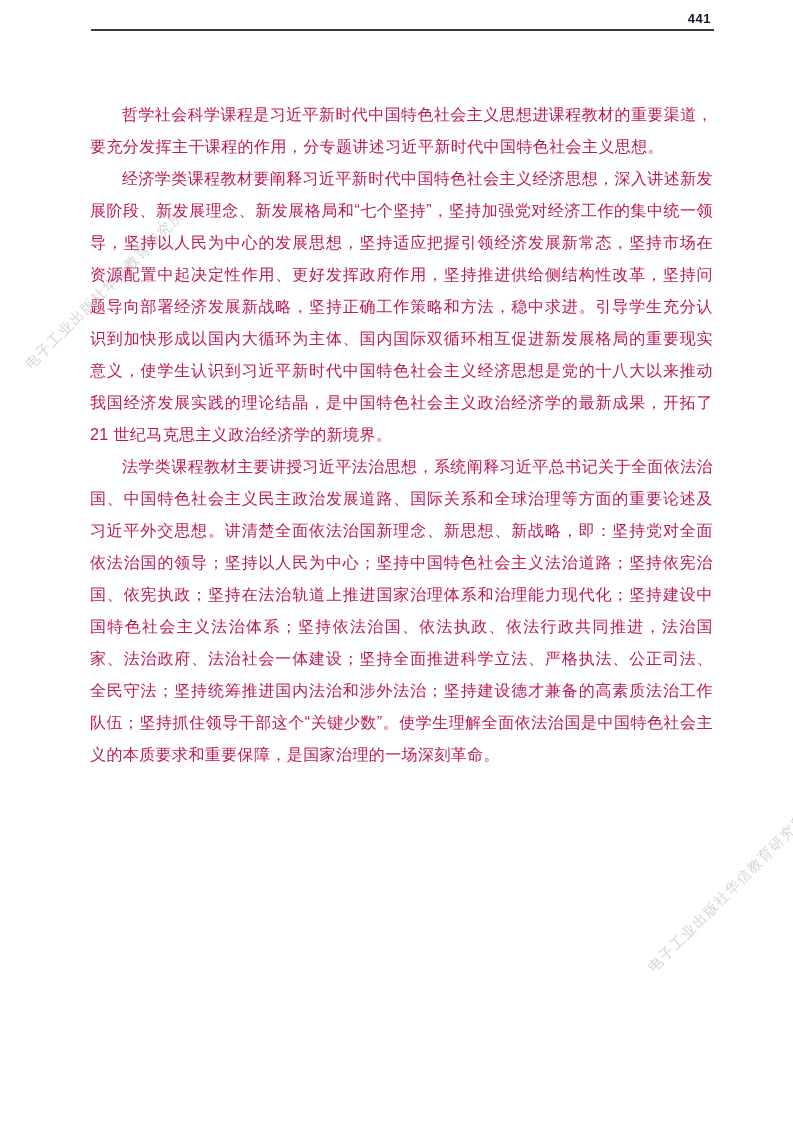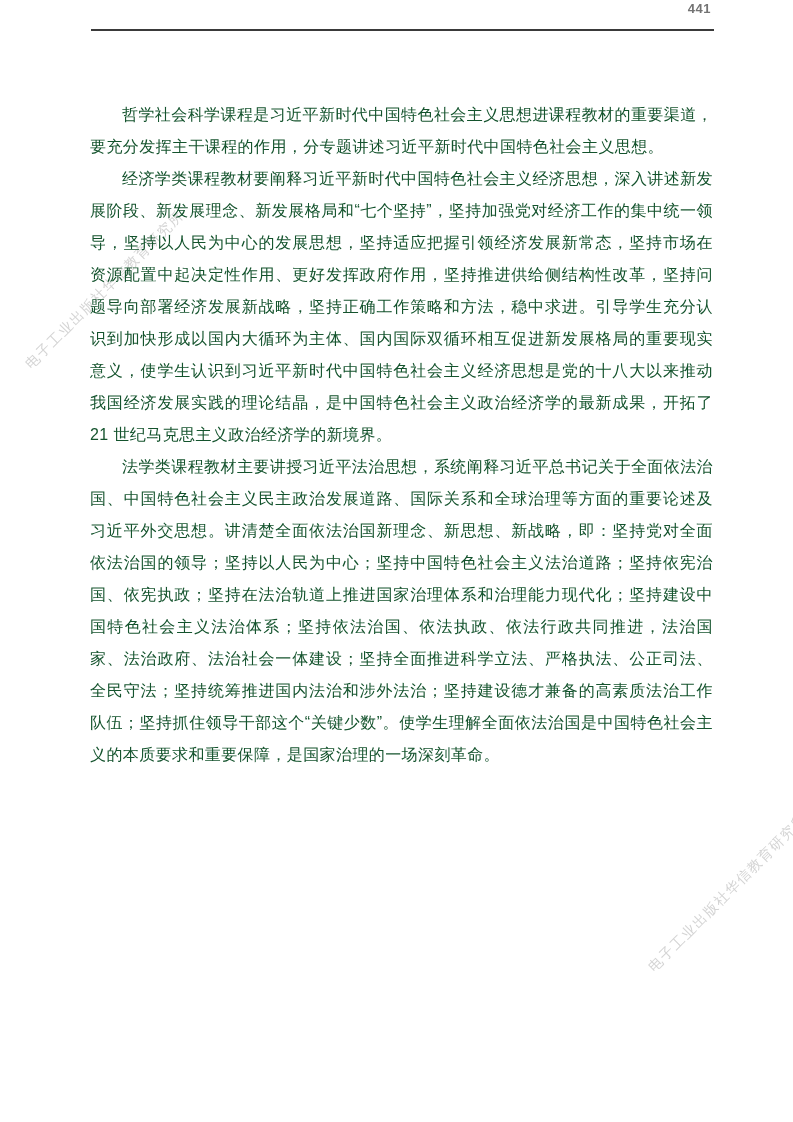--- a/index.html
+++ b/index.html
@@ -10,43 +10,43 @@
   .page {
     position: relative;
     width: 793px;
     height: 1122px;
     background: #ffffff;
     overflow: hidden;
     font-family: "Liberation Sans", sans-serif;
   }
   .page-number {
     position: absolute;
-    top: 1px;
+    top: 11px;
     right: 82px;
     font-size: 13px;
     font-weight: 700;
-    color: #737373;
+    color: #0f172a;
     letter-spacing: 0.5px;
   }
   .header-rule {
     position: absolute;
     top: 29px;
     left: 91px;
     width: 623px;
     height: 2px;
     background: #3a3a3a;
   }
   .body-text {
     position: absolute;
     left: 90px;
     top: 99px;
     width: 623px;
     font-size: 16px;
     line-height: 32px;
-    color: #14532d;
+    color: #be185d;
     text-align: justify;
     text-justify: inter-character;
     letter-spacing: 0.4px;
   }
   .body-text p {
     margin: 0;
     padding: 0;
     text-indent: 2em;
   }
   .watermark {

